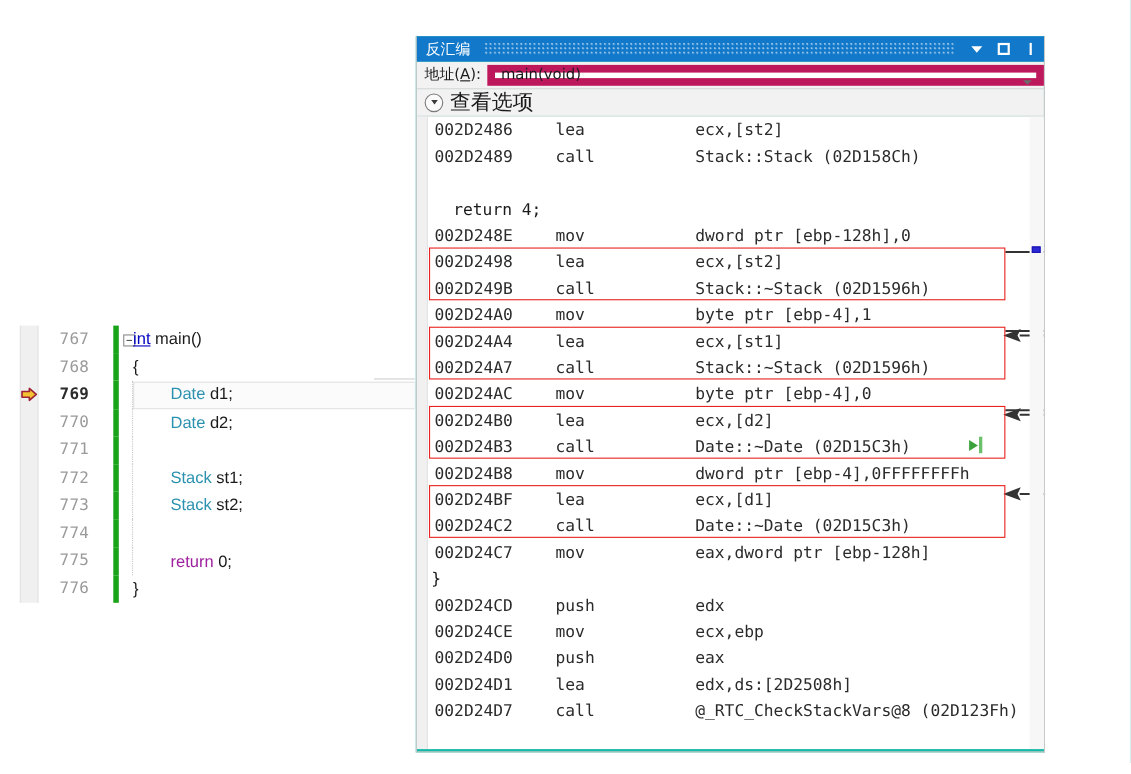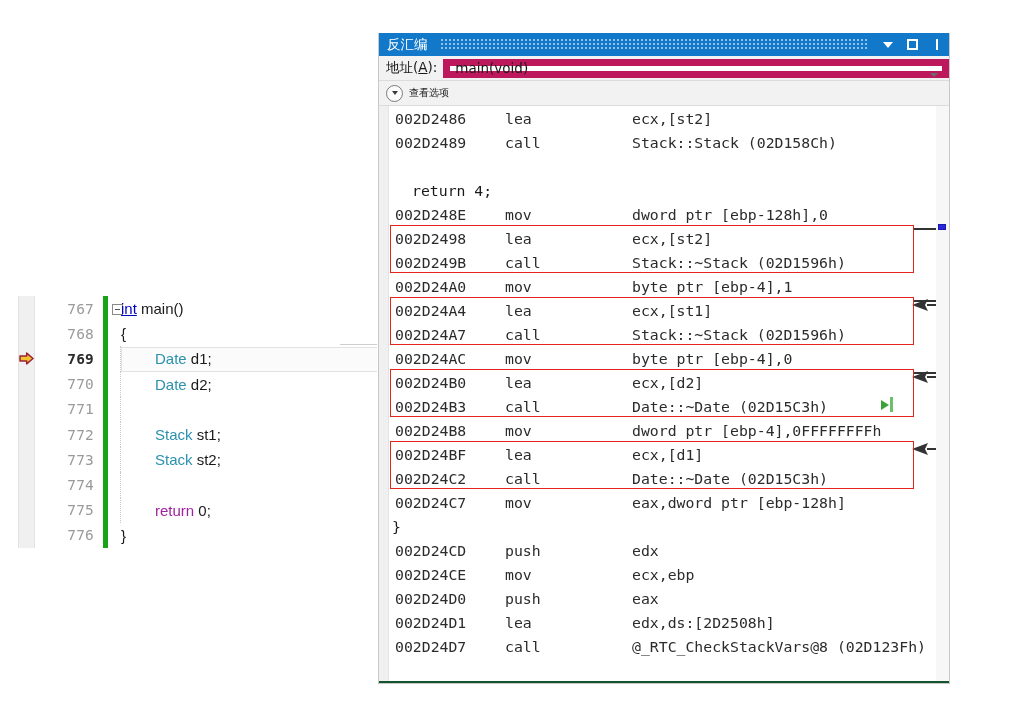--- a/index.html
+++ b/index.html
@@ -26,21 +26,21 @@
     position:relative; height:25.2px; display:flex; align-items:center;
   }
   .src-marker-cell{
     position:absolute; left:16px; top:0; width:20px; height:25.2px;
     display:flex; align-items:center; justify-content:center;
   }
   .current-stmt-arrow{
     width:15px;height:13px;display:block;
   }
   .src-lineno{
-    position:absolute; left:44px; top:0; width:50px; height:25.2px;
+    position:absolute; left:31px; top:0; width:50px; height:25.2px;
     display:flex; align-items:center; justify-content:flex-end;
     font-family:"DejaVu Sans Mono","Liberation Mono",monospace;
     font-size:14.5px; color:#9a9a9a; letter-spacing:0.2px;
   }
   .src-lineno.active{ color:#2b2b2b; font-weight:bold; }
   .src-changebar{
     position:absolute; left:103px; top:0; width:5px; height:25.2px;
     background:#19a319;
   }
   .src-indent-guide{
@@ -73,21 +73,21 @@
     position:absolute; left:377px; top:0; width:1px; height:704px; background:#ffffff;
   }
   
   .src-splitter-stub{
     position:absolute; left:340px; top:344px; width:38px; height:1px; background:#cfcfcf;
   }
 
   
   #disasm-window{
     position:absolute; left:378px; top:33px; width:572px; height:651px;
-    background:#14532d; border:1px solid #c8c8c8; border-top:none;
+    background:#14b8a6; border:1px solid #c8c8c8; border-top:none;
     box-sizing:border-box;
   }
   .dw-titlebar{
     position:relative; height:23px; background:#1178ca;
     display:flex; align-items:center; overflow:hidden;
   }
   .dw-title{
     color:#ffffff; font-size:13.5px; padding-left:8px; white-space:nowrap;
     font-family:"DejaVu Sans","Liberation Sans",sans-serif; z-index:2;
   }
@@ -135,21 +135,21 @@
   .vo-chevron{
     width:15px;height:15px;border-radius:50%; border:1px solid #7a7a7a;
     background:#fafafa; display:flex;align-items:center;justify-content:center;
   }
   .vo-chevron:after{
     content:""; display:block; width:0;height:0;
     border-left:3.5px solid transparent;border-right:3.5px solid transparent;border-top:4px solid #3a3a3a;
     margin-top:-1px;
   }
   .vo-label{
-    font-size:10px;color:#1a1a1a;
+    font-size:19px;color:#1a1a1a;
     font-family:Liberation Serif, serif;
   }
 
   
   .dw-surface{
     position:relative; height:575px; background:#ffffff; overflow:hidden;
   }
   .dw-gutter{
     position:absolute; left:0; top:0; width:9px; height:100%;
     background:#f0f0f0; border-right:1px solid #e3e3e3;

